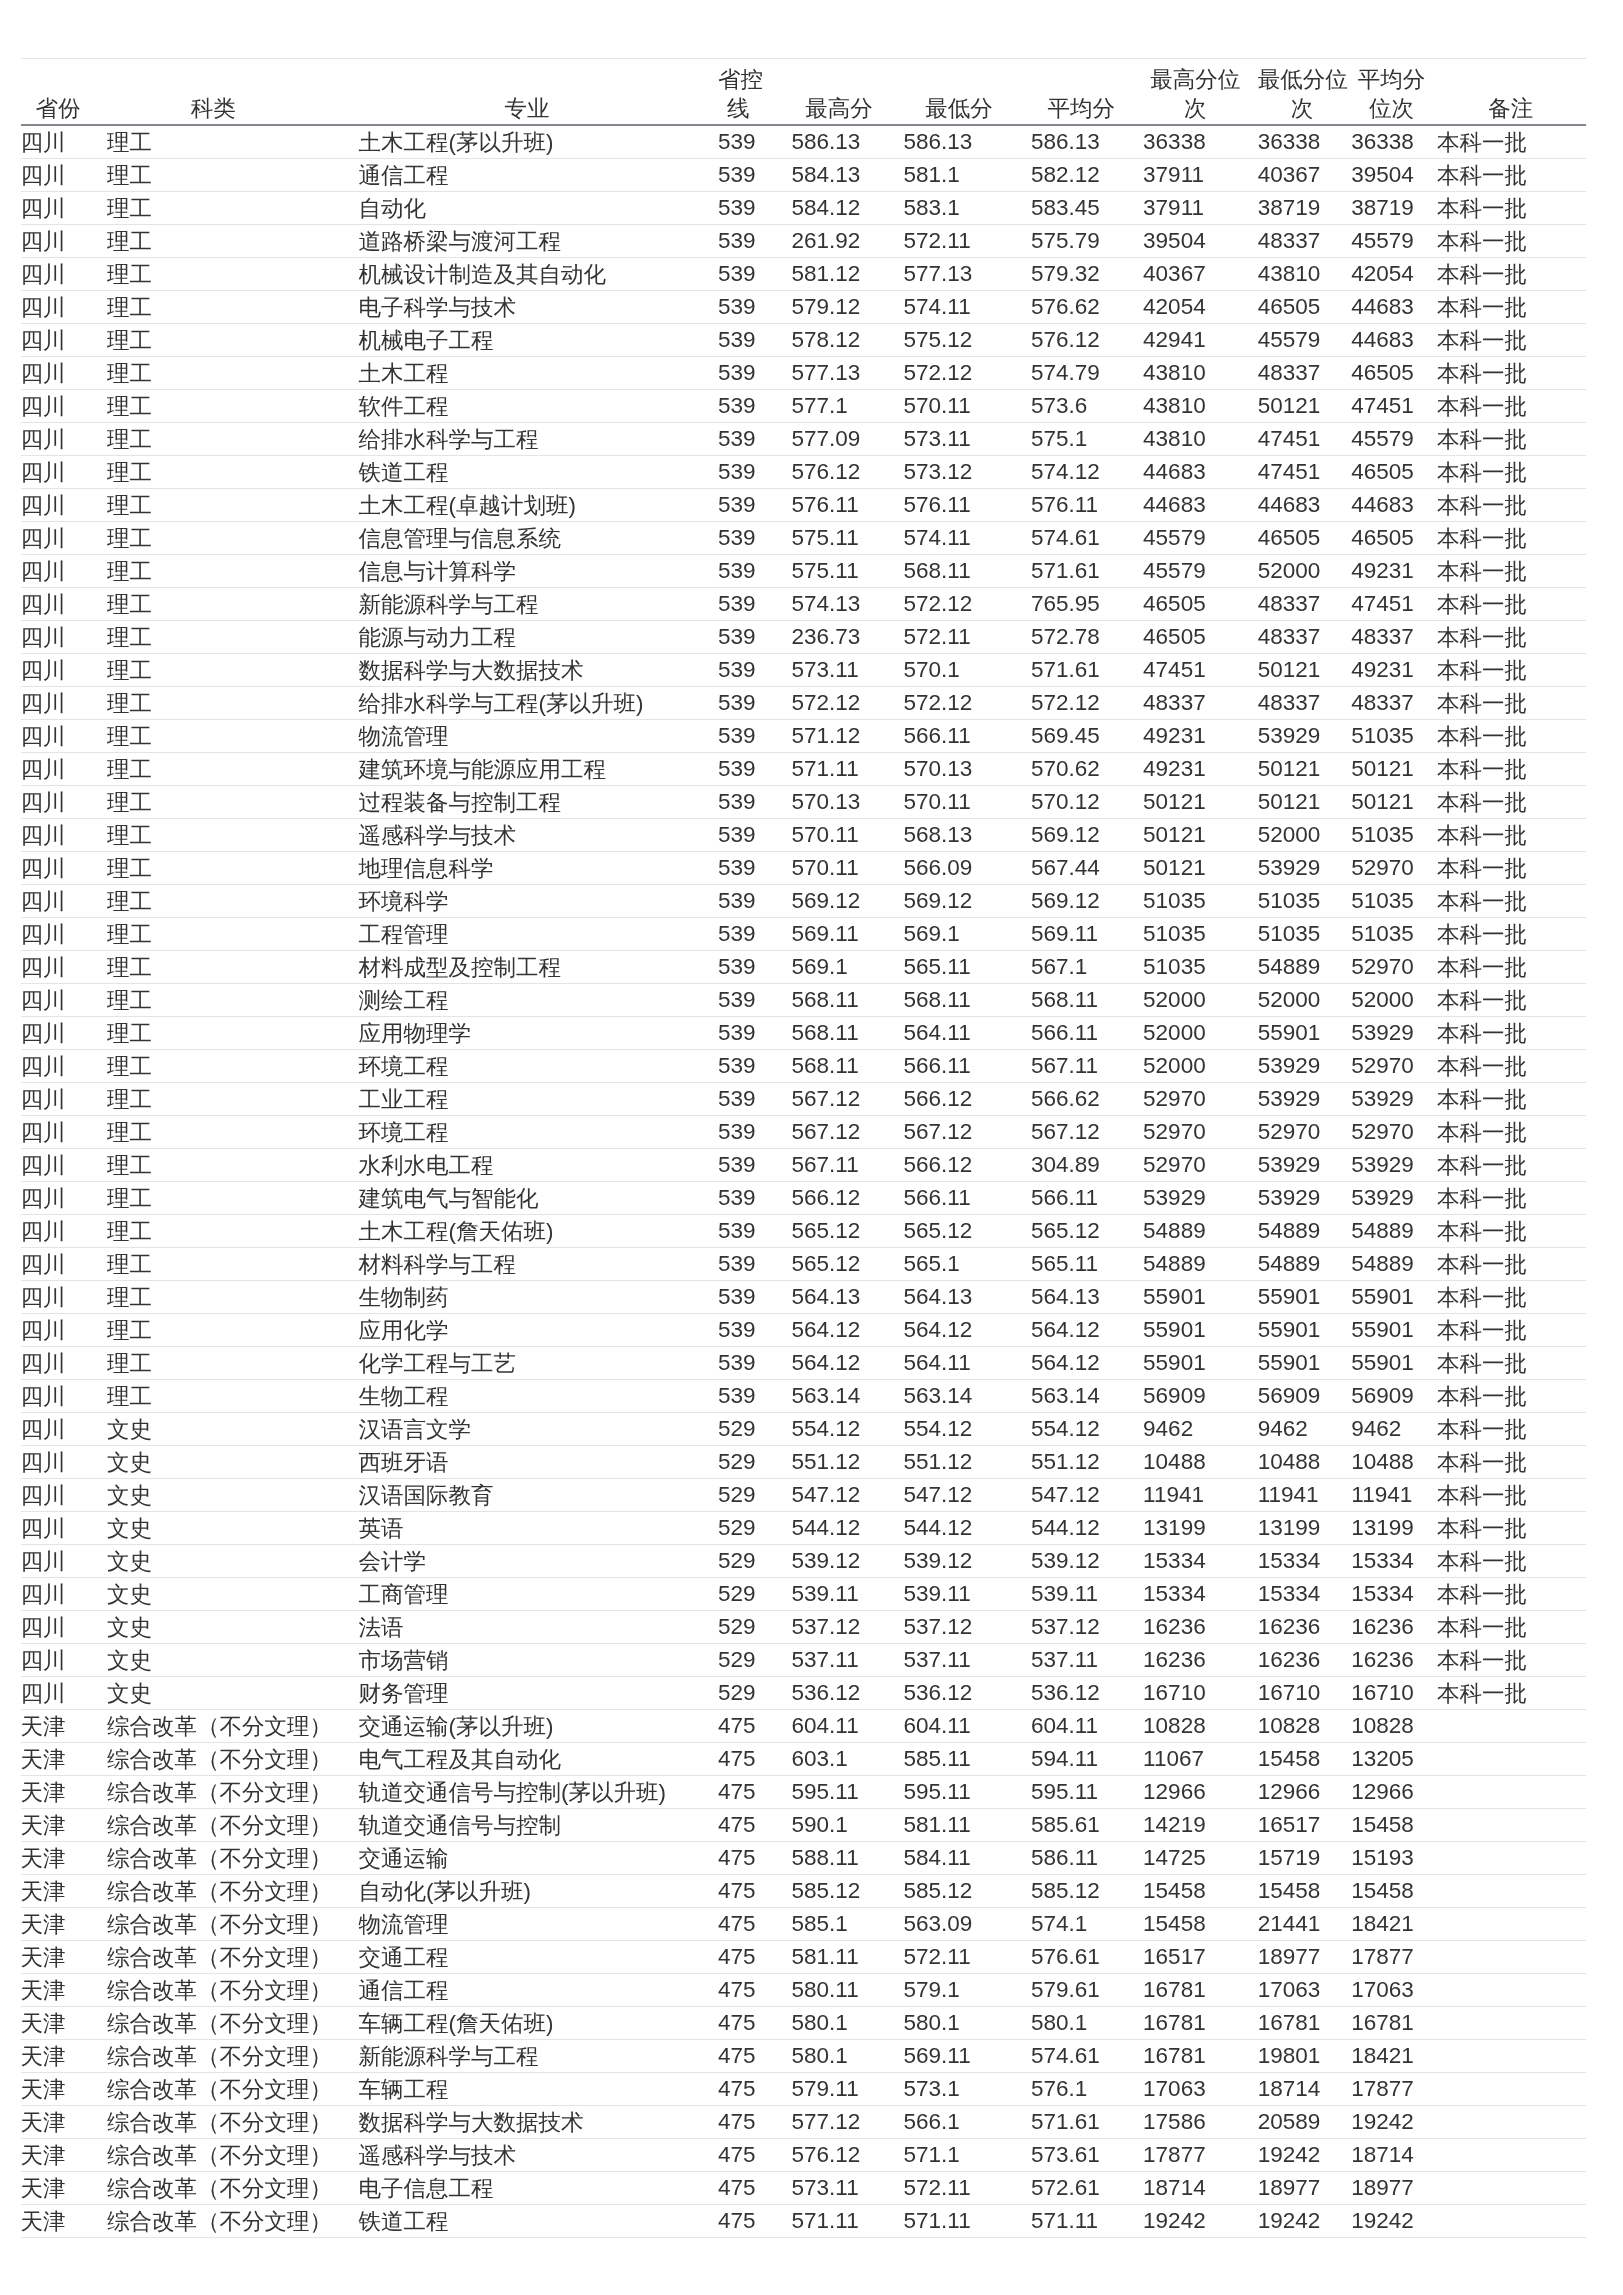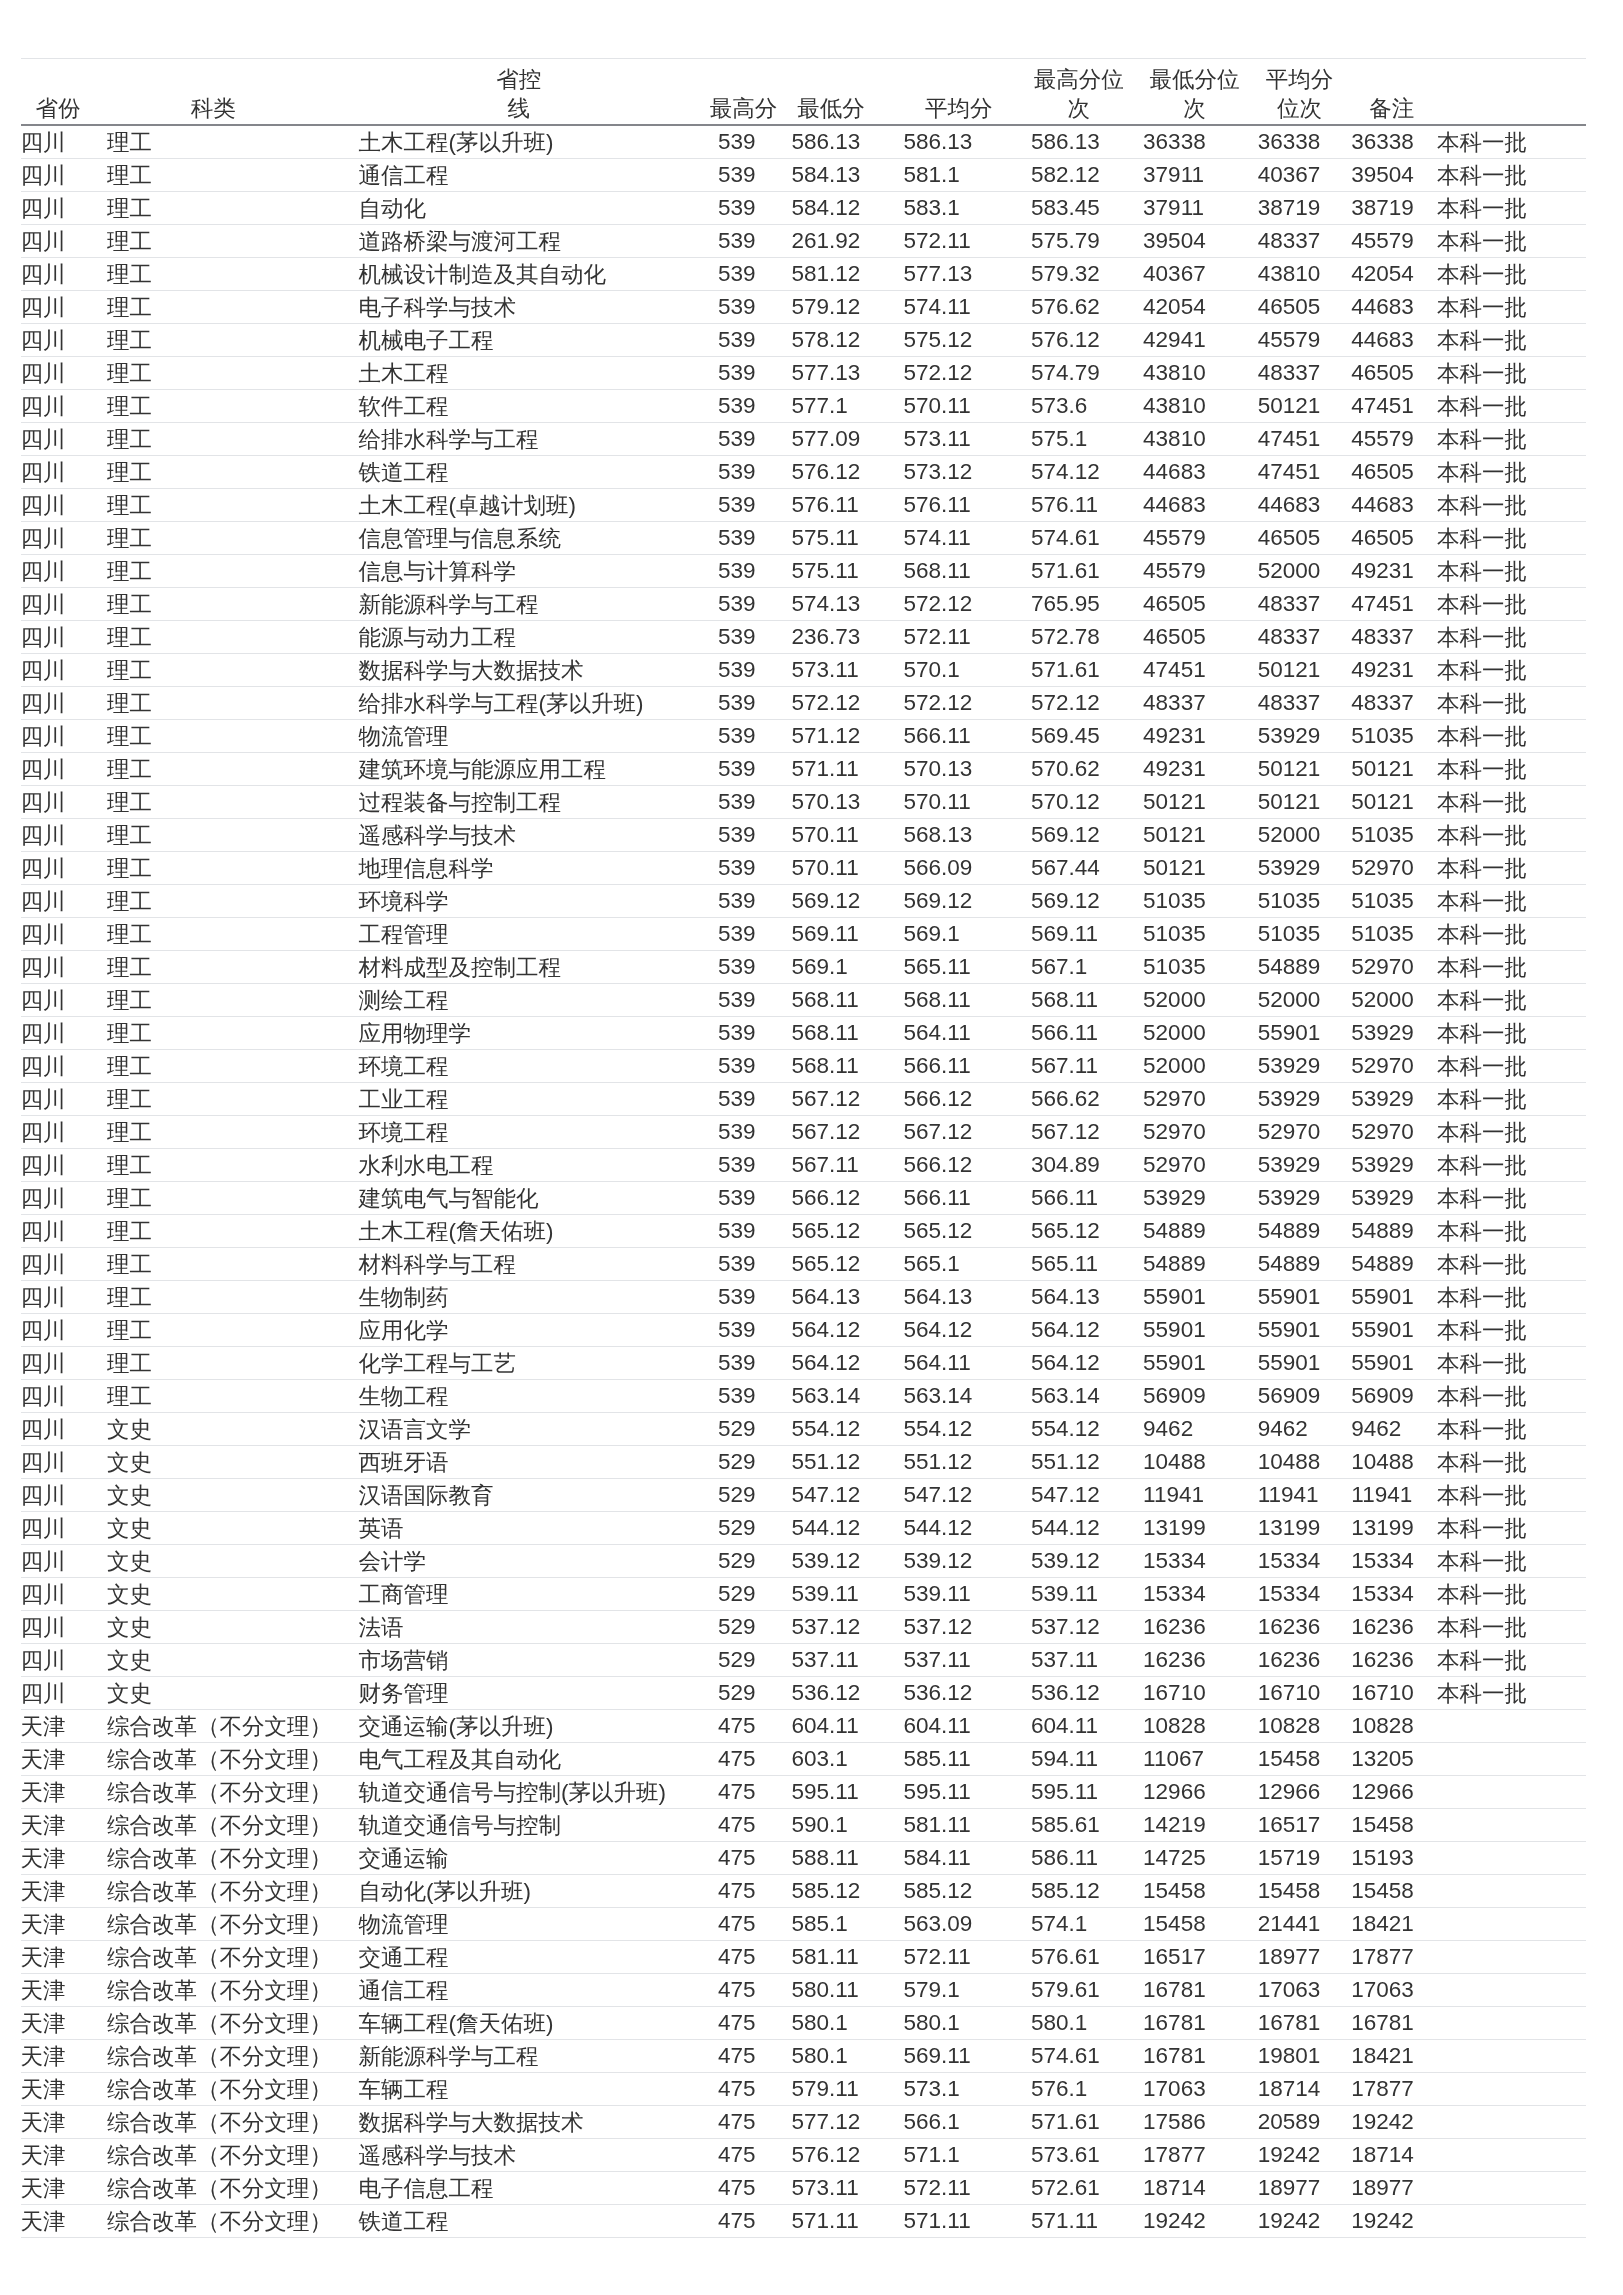--- a/index.html
+++ b/index.html
@@ -24,21 +24,20 @@
     grid-template-columns:75px 224px 376px 63px 128px 128px 117px 116px 99px 85px 153px;
   }
   .thead{
     height:67px;
     border-bottom:2px solid #84868b;
   }
   .th{
     display:flex;
     flex-direction:column;
     justify-content:flex-end;
-    align-items:center;
     text-align:center;
     line-height:29px;
     padding-bottom:1px;
     white-space:nowrap;
   }
   .trow{
     height:33px;
     border-bottom:1.4px solid #e2e4e7;
   }
   .td{
@@ -65,20 +64,23 @@
 
 <div class="score-table">
 
   <div class="grid-row thead">
     <div class="th c1">
       <div>省份</div>
     </div>
     <div class="th c2">
       <div>科类</div>
     </div>
+    <div class="th c3">
+      <div>专业</div>
+    </div>
     <div class="th c4">
       <div>省控</div>
       <div>线</div>
     </div>
     <div class="th c5">
       <div>最高分</div>
     </div>
     <div class="th c6">
       <div>最低分</div>
     </div>

